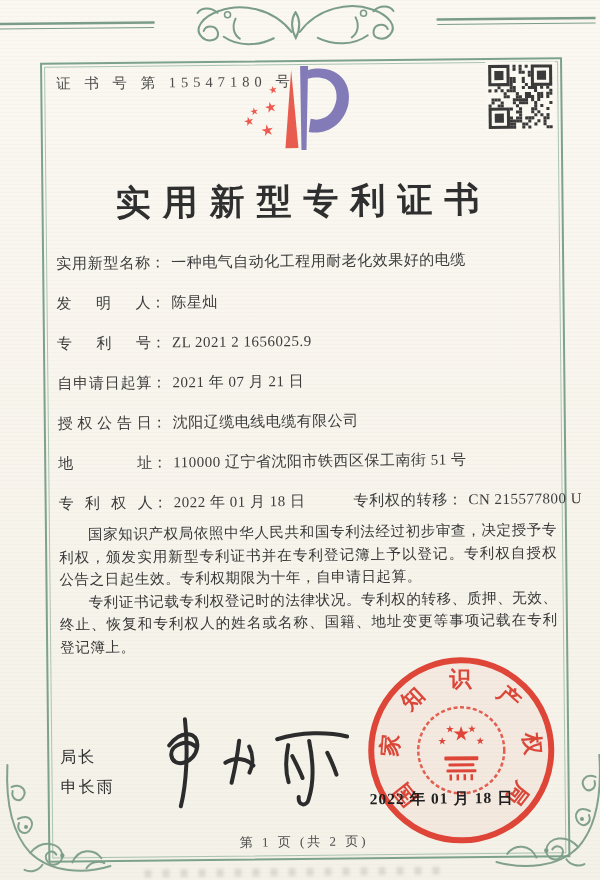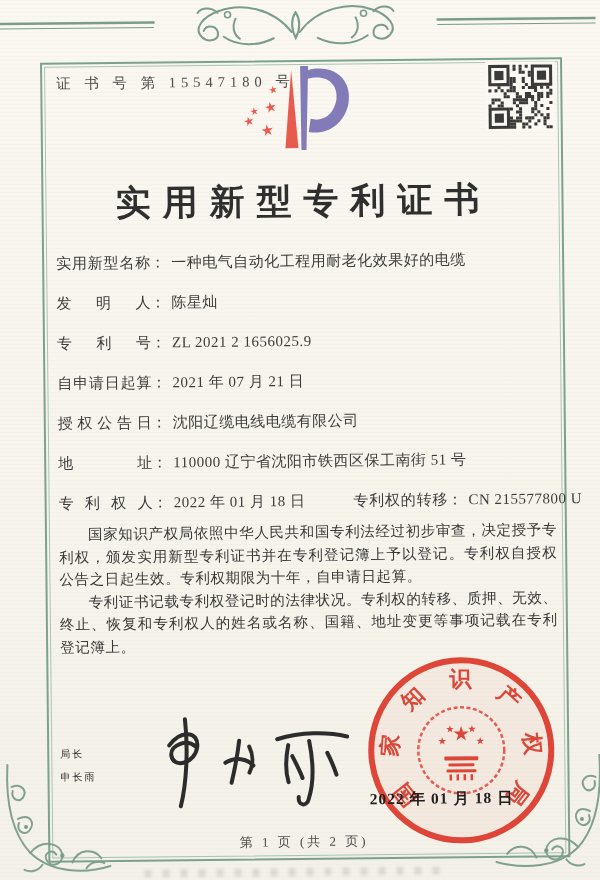--- a/index.html
+++ b/index.html
@@ -48,21 +48,21 @@
   .f-value{letter-spacing:0.5px;}
   .f-pair2{display:inline-block;margin-left:48px;}
 
   .paragraphs{
     position:absolute;left:58px;right:44px;top:521px;
     font-size:14.5px;line-height:22.5px;color:#383838;
     text-align:justify;letter-spacing:0.6px;
   }
   .paragraphs p{margin:0;text-indent:2em;}
 
-  .signer{position:absolute;left:57px;top:745px;font-size:10px;color:#2e2e2e;
+  .signer{position:absolute;left:57px;top:745px;font-size:16px;color:#2e2e2e;
     font-family:"Liberation Sans","DejaVu Sans",sans-serif;}
   .signer div{margin-bottom:9px;letter-spacing:2px;}
   .signature{position:absolute;left:138px;top:712px;}
 
   .seal{position:absolute;left:358px;top:652px;opacity:0.93;}
   .seal-date{
     position:absolute;left:366px;top:790px;
     font-size:15.5px;color:#1f1f1f;letter-spacing:1px;font-weight:600;
   }
 

